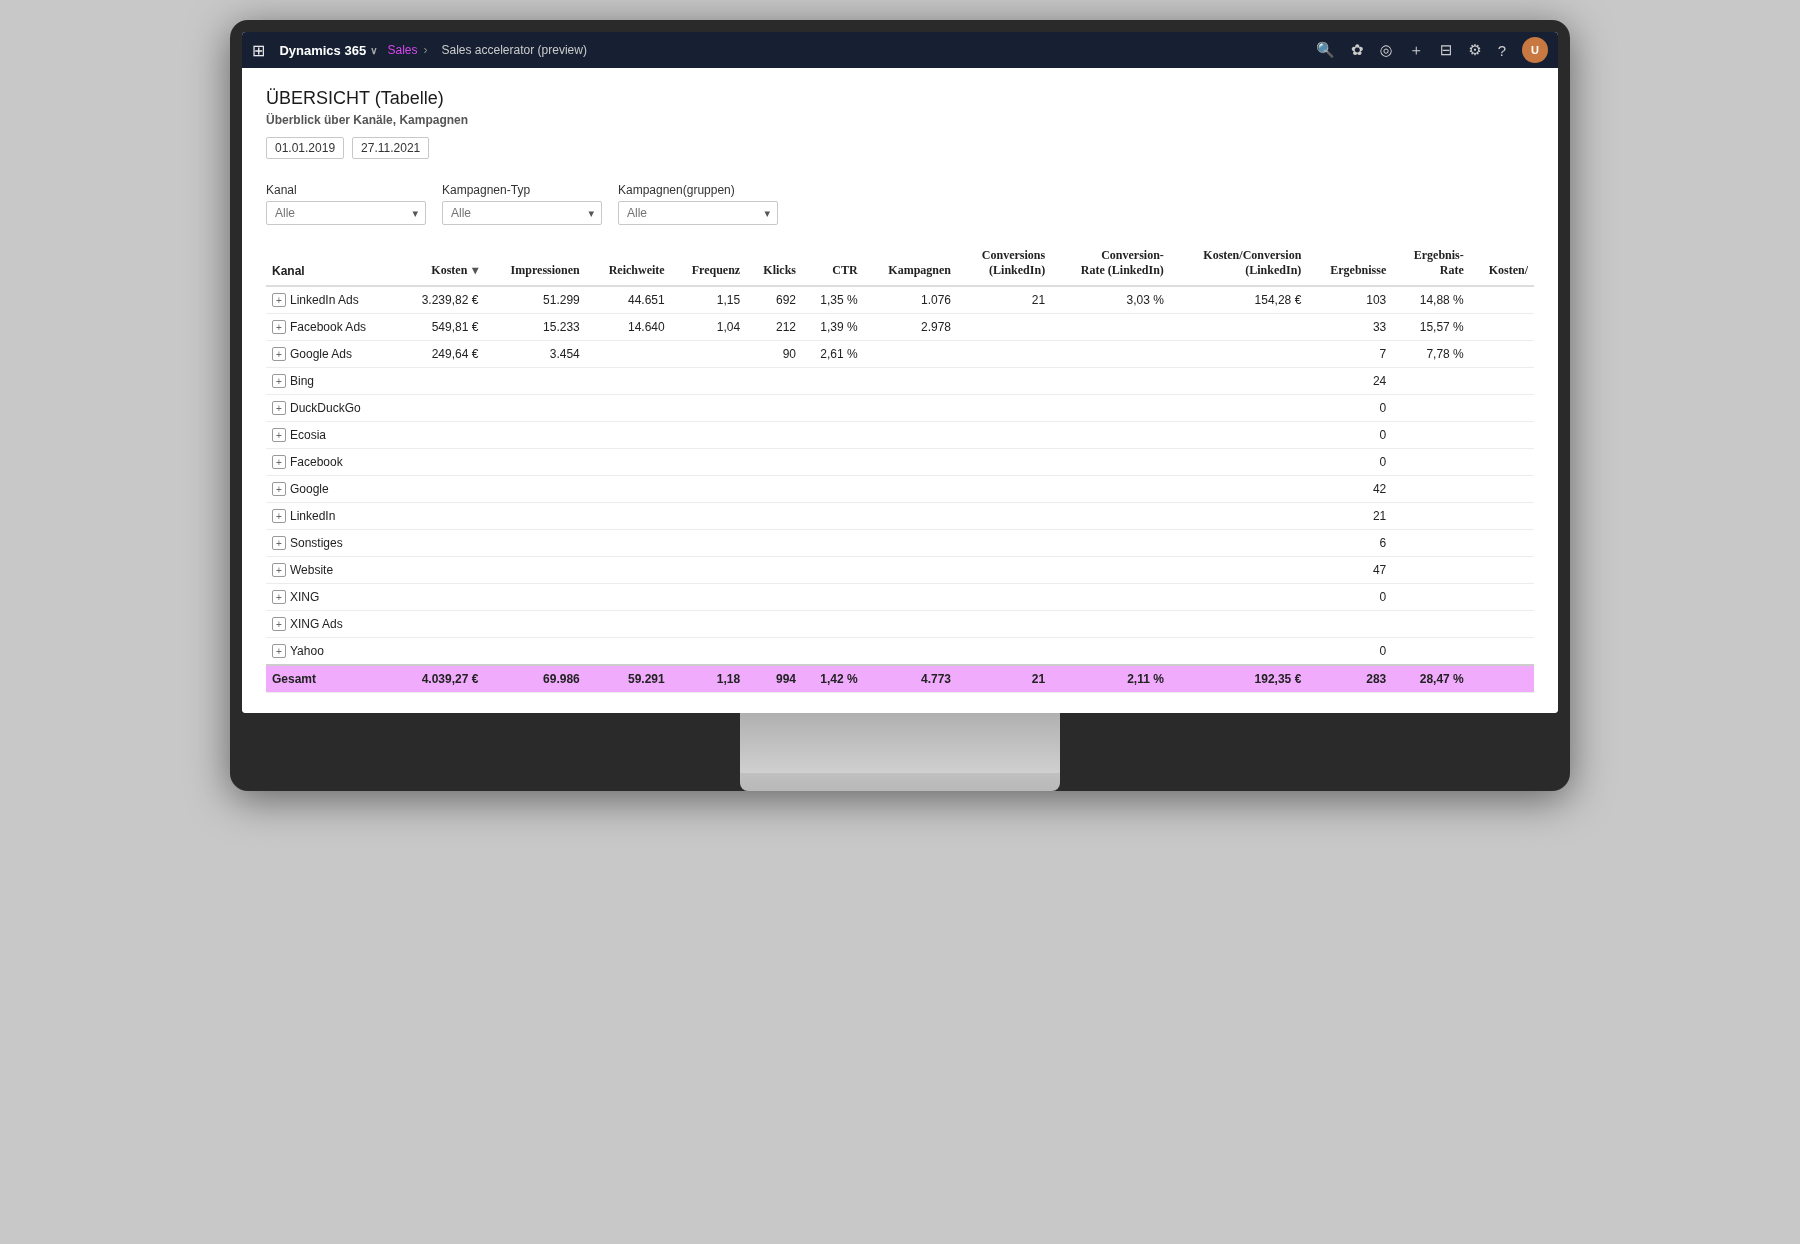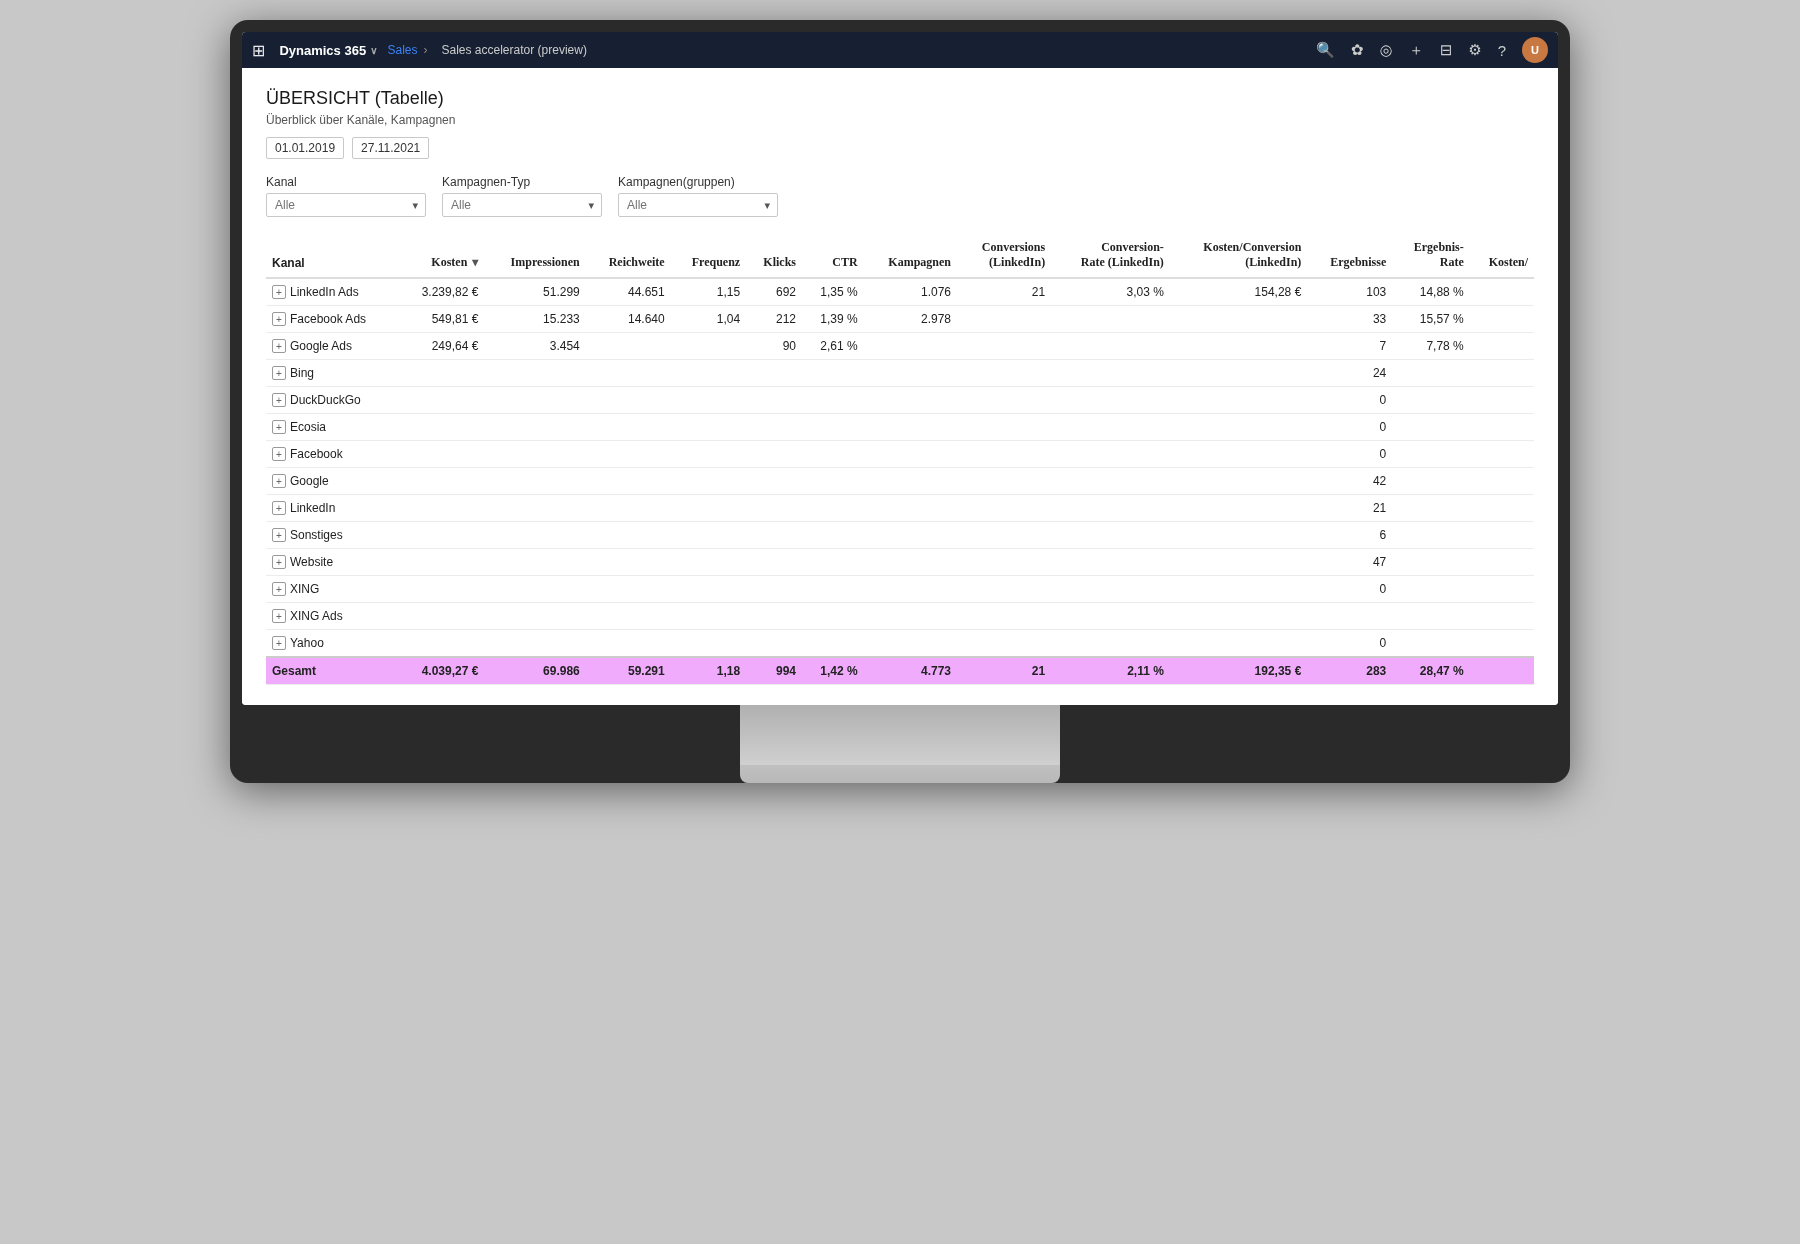--- a/index.html
+++ b/index.html
@@ -94,25 +94,26 @@
     .page-title {
       font-size: 18px;
       font-weight: 400;
       color: #1a1a1a;
       margin-bottom: 4px;
     }
     .page-subtitle {
       font-size: 12px;
       color: #555;
       margin-bottom: 10px;
+      font-weight: bold;
     }
     .date-range {
       display: flex;
       gap: 8px;
-      margin-bottom: 16px;
+      margin-bottom: 24px;
       align-items: flex-end;
     }
     .date-box {
       border: 1px solid #c8c8c8;
       padding: 3px 8px;
       font-size: 12px;
       color: #333;
       border-radius: 2px;
       background: #fff;
     }
@@ -247,21 +248,21 @@
 <div class="monitor-wrap">
   <div class="monitor-screen">
 
     <div class="topbar">
       <span class="topbar-apps-icon">⊞</span>
       <div class="topbar-title">
         <span>Dynamics 365</span>
         <span class="topbar-chevron">∨</span>
       </div>
       <div class="topbar-breadcrumb">
-        <span style="color:#3b82f6;font-size:12px;text-align:right;">Sales</span>
+        <span style="color:#d946ef;font-size:12px;text-align:right;">Sales</span>
         <span class="sep">›</span>
         <span style="color:#ccc;font-size:12px;margin-left:8px;">Sales accelerator (preview)</span>
       </div>
       <div class="topbar-right">
         <span class="icon-btn">🔍</span>
         <span class="icon-btn">✿</span>
         <span class="icon-btn">◎</span>
         <span class="icon-btn">＋</span>
         <span class="icon-btn">⊟</span>
         <span class="icon-btn">⚙</span>

